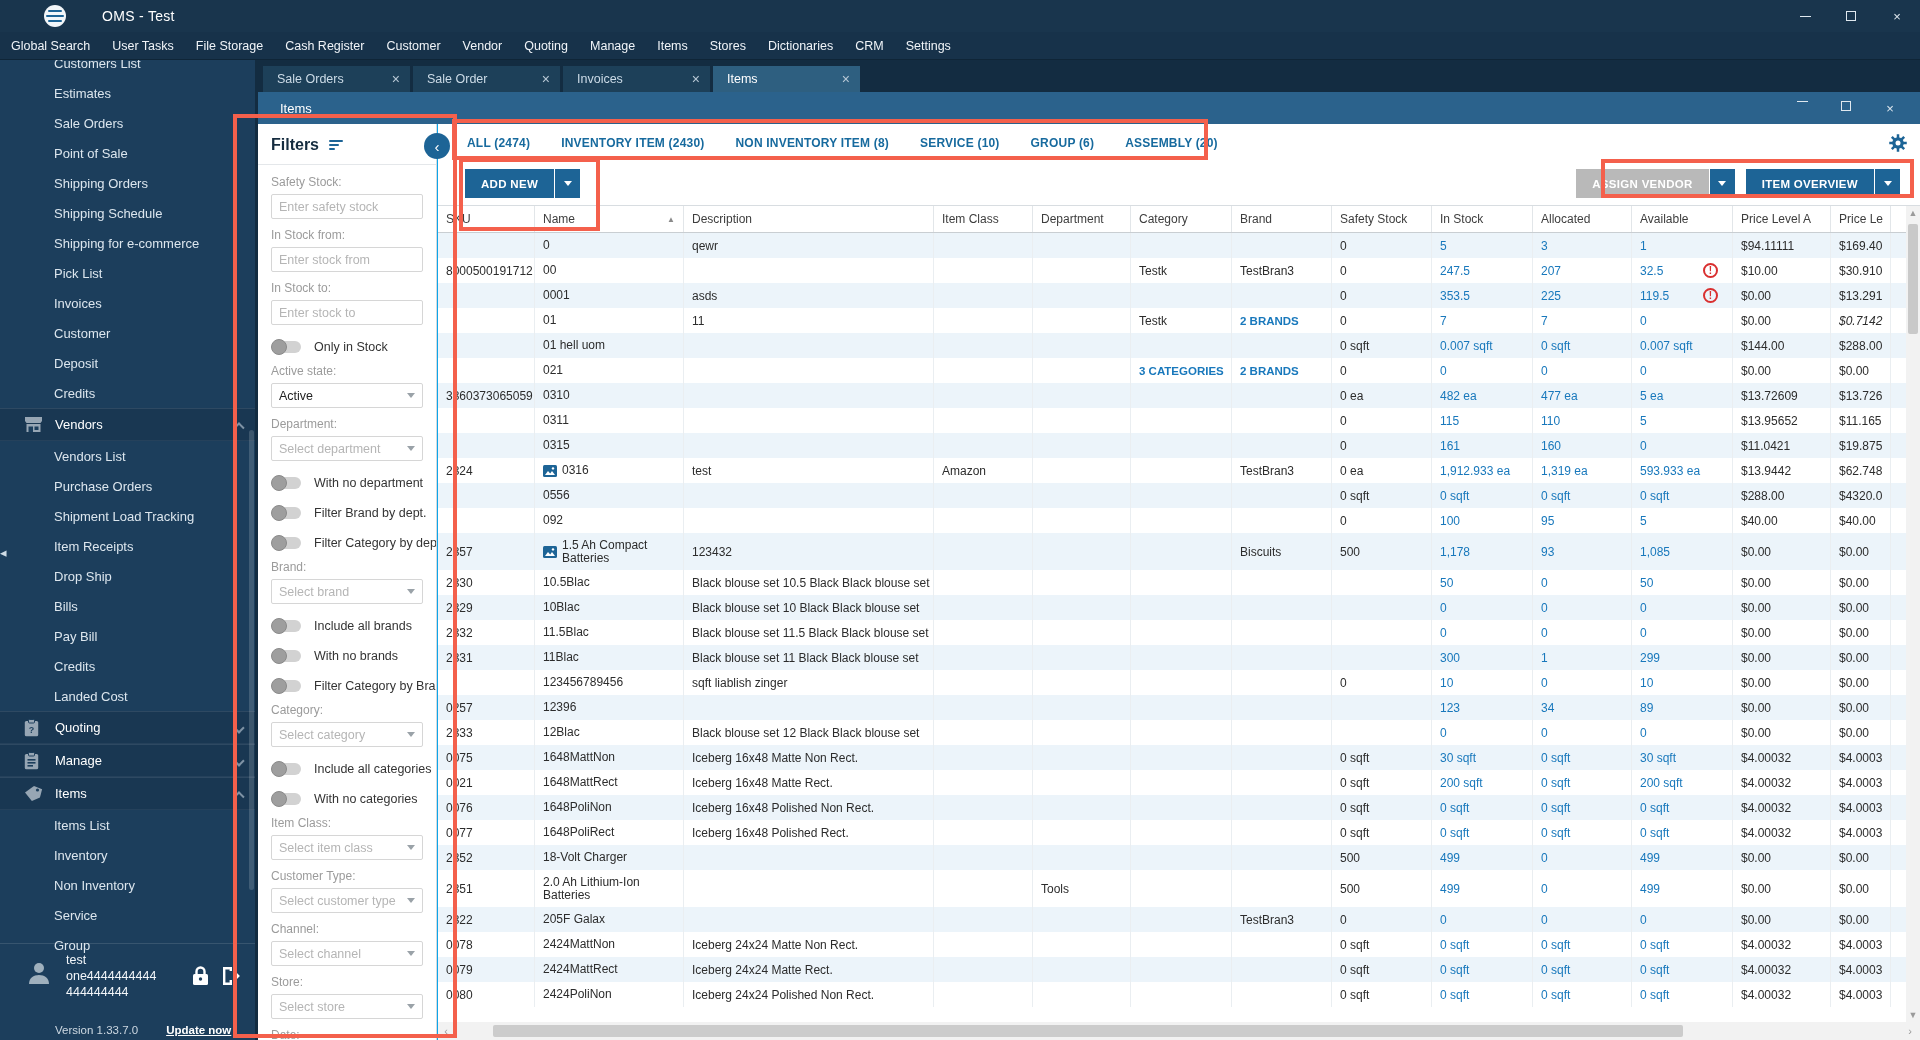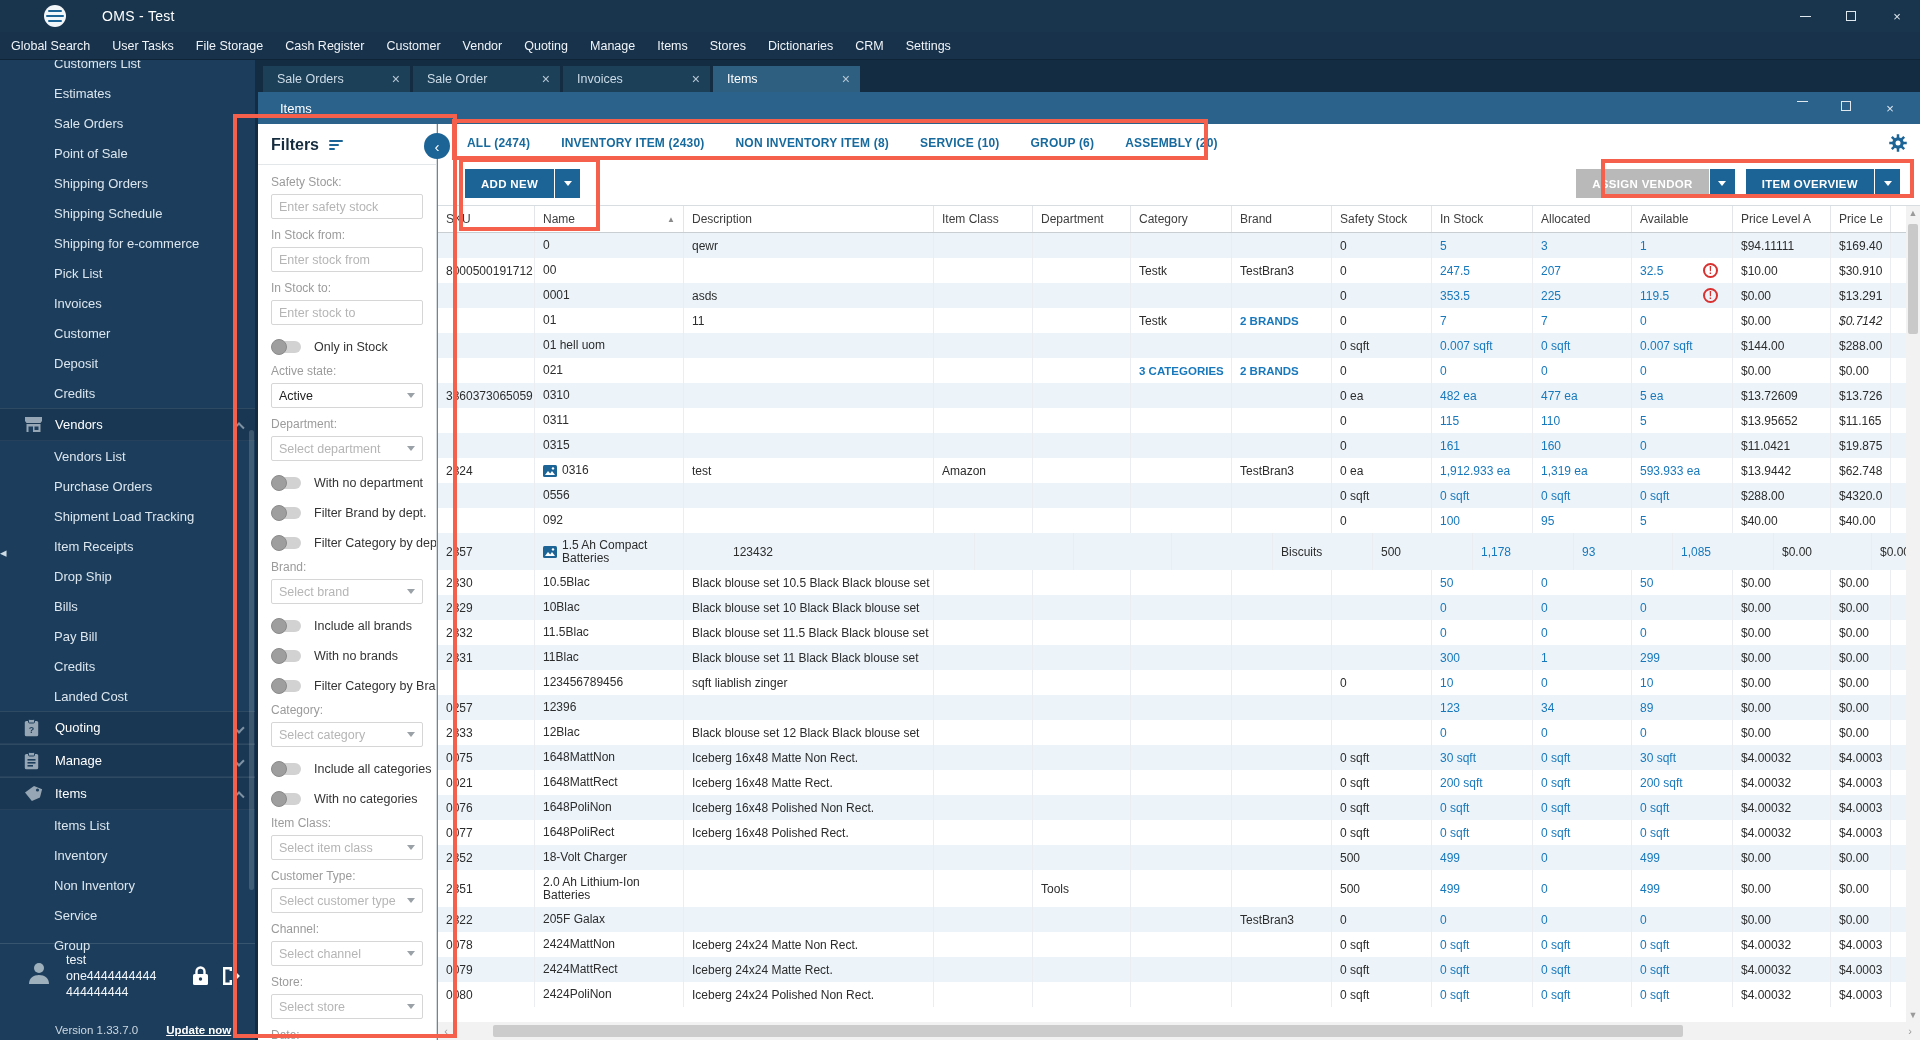--- a/index.html
+++ b/index.html
@@ -856,21 +856,21 @@
                       <span>
                         <svg class="img-ico" width="14" height="12" viewBox="0 0 14 12">
                           <rect width="14" height="12" rx="1.5" fill="#1d6496"></rect>
                           <path d="M2 10 l3-4 2.2 2.6 L9 6 l3 4 z" fill="#ffffff"></path>
                           <circle cx="10" cy="3.4" r="1.2" fill="#ffffff"></circle>
                         </svg>
                       </span>
                       <span>1.5 Ah Compact Batteries</span>
                     </span>
                   </div>
-                  <div class="cell" style="width: 250px; margin-left: 41px;">123432</div>
+                  <div class="cell" style="width: 250px;">123432</div>
                   <div class="cell" style="width: 99px;"></div>
                   <div class="cell" style="width: 98px;"></div>
                   <div class="cell" style="width: 101px;"></div>
                   <div class="cell" style="width: 100px;">
                     <span>Biscuits</span>
                   </div>
                   <div class="cell" style="width: 100px;">500</div>
                   <div class="cell" style="width: 101px;">
                     <span class="lnk">1,178</span>
                   </div>

